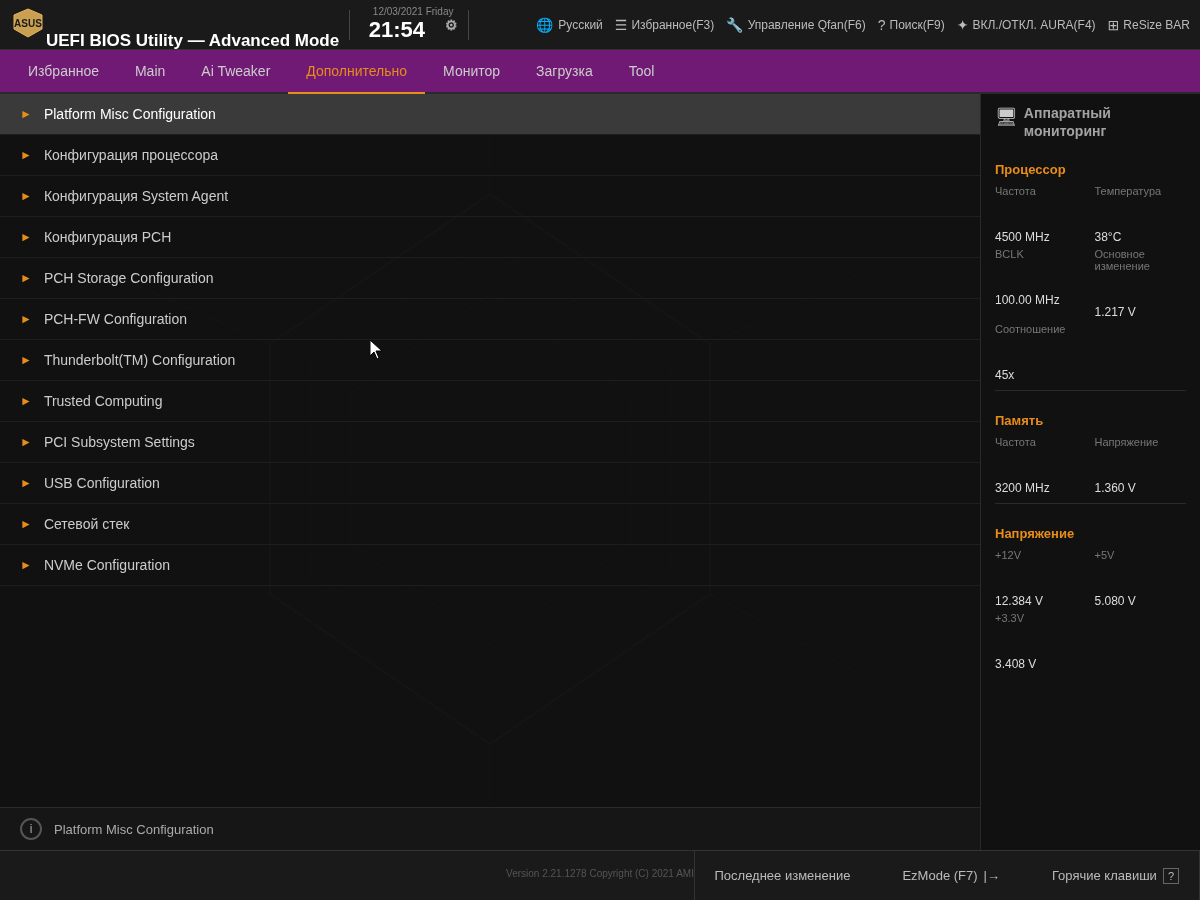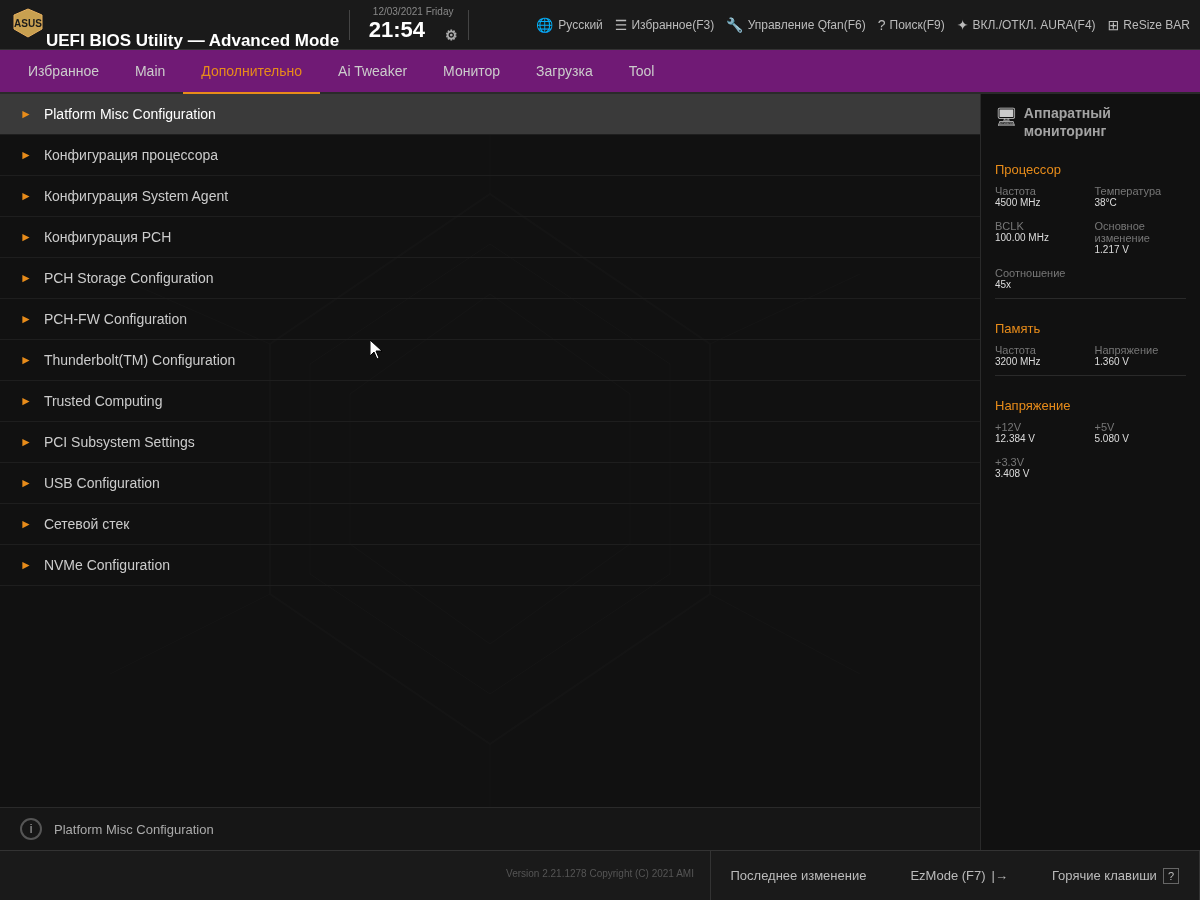--- a/index.html
+++ b/index.html
@@ -74,21 +74,21 @@
     }
     .date-line {
       font-size: 10px;
       color: #888;
     }
     .time-line {
       font-size: 22px;
       font-weight: bold;
       color: #fff;
       display: flex;
-      align-items: flex-end;
+      align-items: flex-start;
       gap: 20px;
     }
     .gear-small { font-size: 14px; color: #aaa; }
 
     
     .nav-bar {
       background: #701a75;
       display: flex;
       align-items: center;
       height: 44px;
@@ -197,21 +197,21 @@
     .right-sidebar {
       width: 220px;
       background: #111;
       border-left: 1px solid #2a2a2a;
       padding: 10px 14px;
       overflow-y: auto;
     }
     .sidebar-section-title {
       color: #e88c1a;
       font-size: 13px;
-      font-weight: normal;
+      font-weight: bold;
       margin-bottom: 8px;
       margin-top: 22px;
     }
     .sidebar-header {
       display: flex;
       align-items: flex-start;
       gap: 6px;
       margin-bottom: 4px;
     }
     .monitor-icon-box {
@@ -221,32 +221,33 @@
     }
     .sidebar-main-title {
       color: #a3a3a3;
       font-size: 14px;
       font-weight: bold;
       line-height: 1.3;
     }
     .stat-grid {
       display: grid;
       grid-template-columns: 1fr 1fr;
-      gap: 12px 8px;
+      gap: 4px 8px;
       margin: 4px 0 8px 0;
     }
     .stat-item {}
     .stat-label {
       color: #777;
       font-size: 11px;
     }
     .stat-value {
       color: #ddd;
-      font-size: 10px;
+      font-size: 12px;
       font-weight: 500;
+      margin-top: 33px;
     }
     .stat-item.span-full {
       grid-column: 1 / -1;
     }
     .sidebar-divider {
       height: 1px;
       background: #2a2a2a;
       margin: 8px 0;
     }
 
@@ -260,21 +261,21 @@
       font-size: 12px;
     }
     .bottom-left {
       flex: 1;
       text-align: center;
       color: #888;
     }
     .bottom-center {
       display: flex;
       align-items: center;
-      gap: 4px;
+      gap: 12px;
       border-left: 1px solid #333;
       border-right: 1px solid #333;
     }
     .bottom-btn {
       padding: 0 20px;
       height: 50px;
       display: flex;
       align-items: center;
       gap: 6px;
       color: #bbb;
@@ -347,22 +348,22 @@
     <div class="tool-item">
       <span class="tool-icon">⊞</span>
       <span>ReSize BAR</span>
     </div>
   </div>
 </div>
 
 <div class="nav-bar">
   <div class="nav-item">Избранное</div>
   <div class="nav-item">Main</div>
+  <div class="nav-item">Ai Tweaker</div>
   <div class="nav-item active">Дополнительно</div>
-  <div class="nav-item">Ai Tweaker</div>
   <div class="nav-item">Монитор</div>
   <div class="nav-item">Загрузка</div>
   <div class="nav-item">Tool</div>
 </div>
 
 <div class="main-layout">
 
   <div class="content-area">
 
     <svg class="bg-pattern" viewBox="0 0 960 756" preserveAspectRatio="xMidYMid meet">

